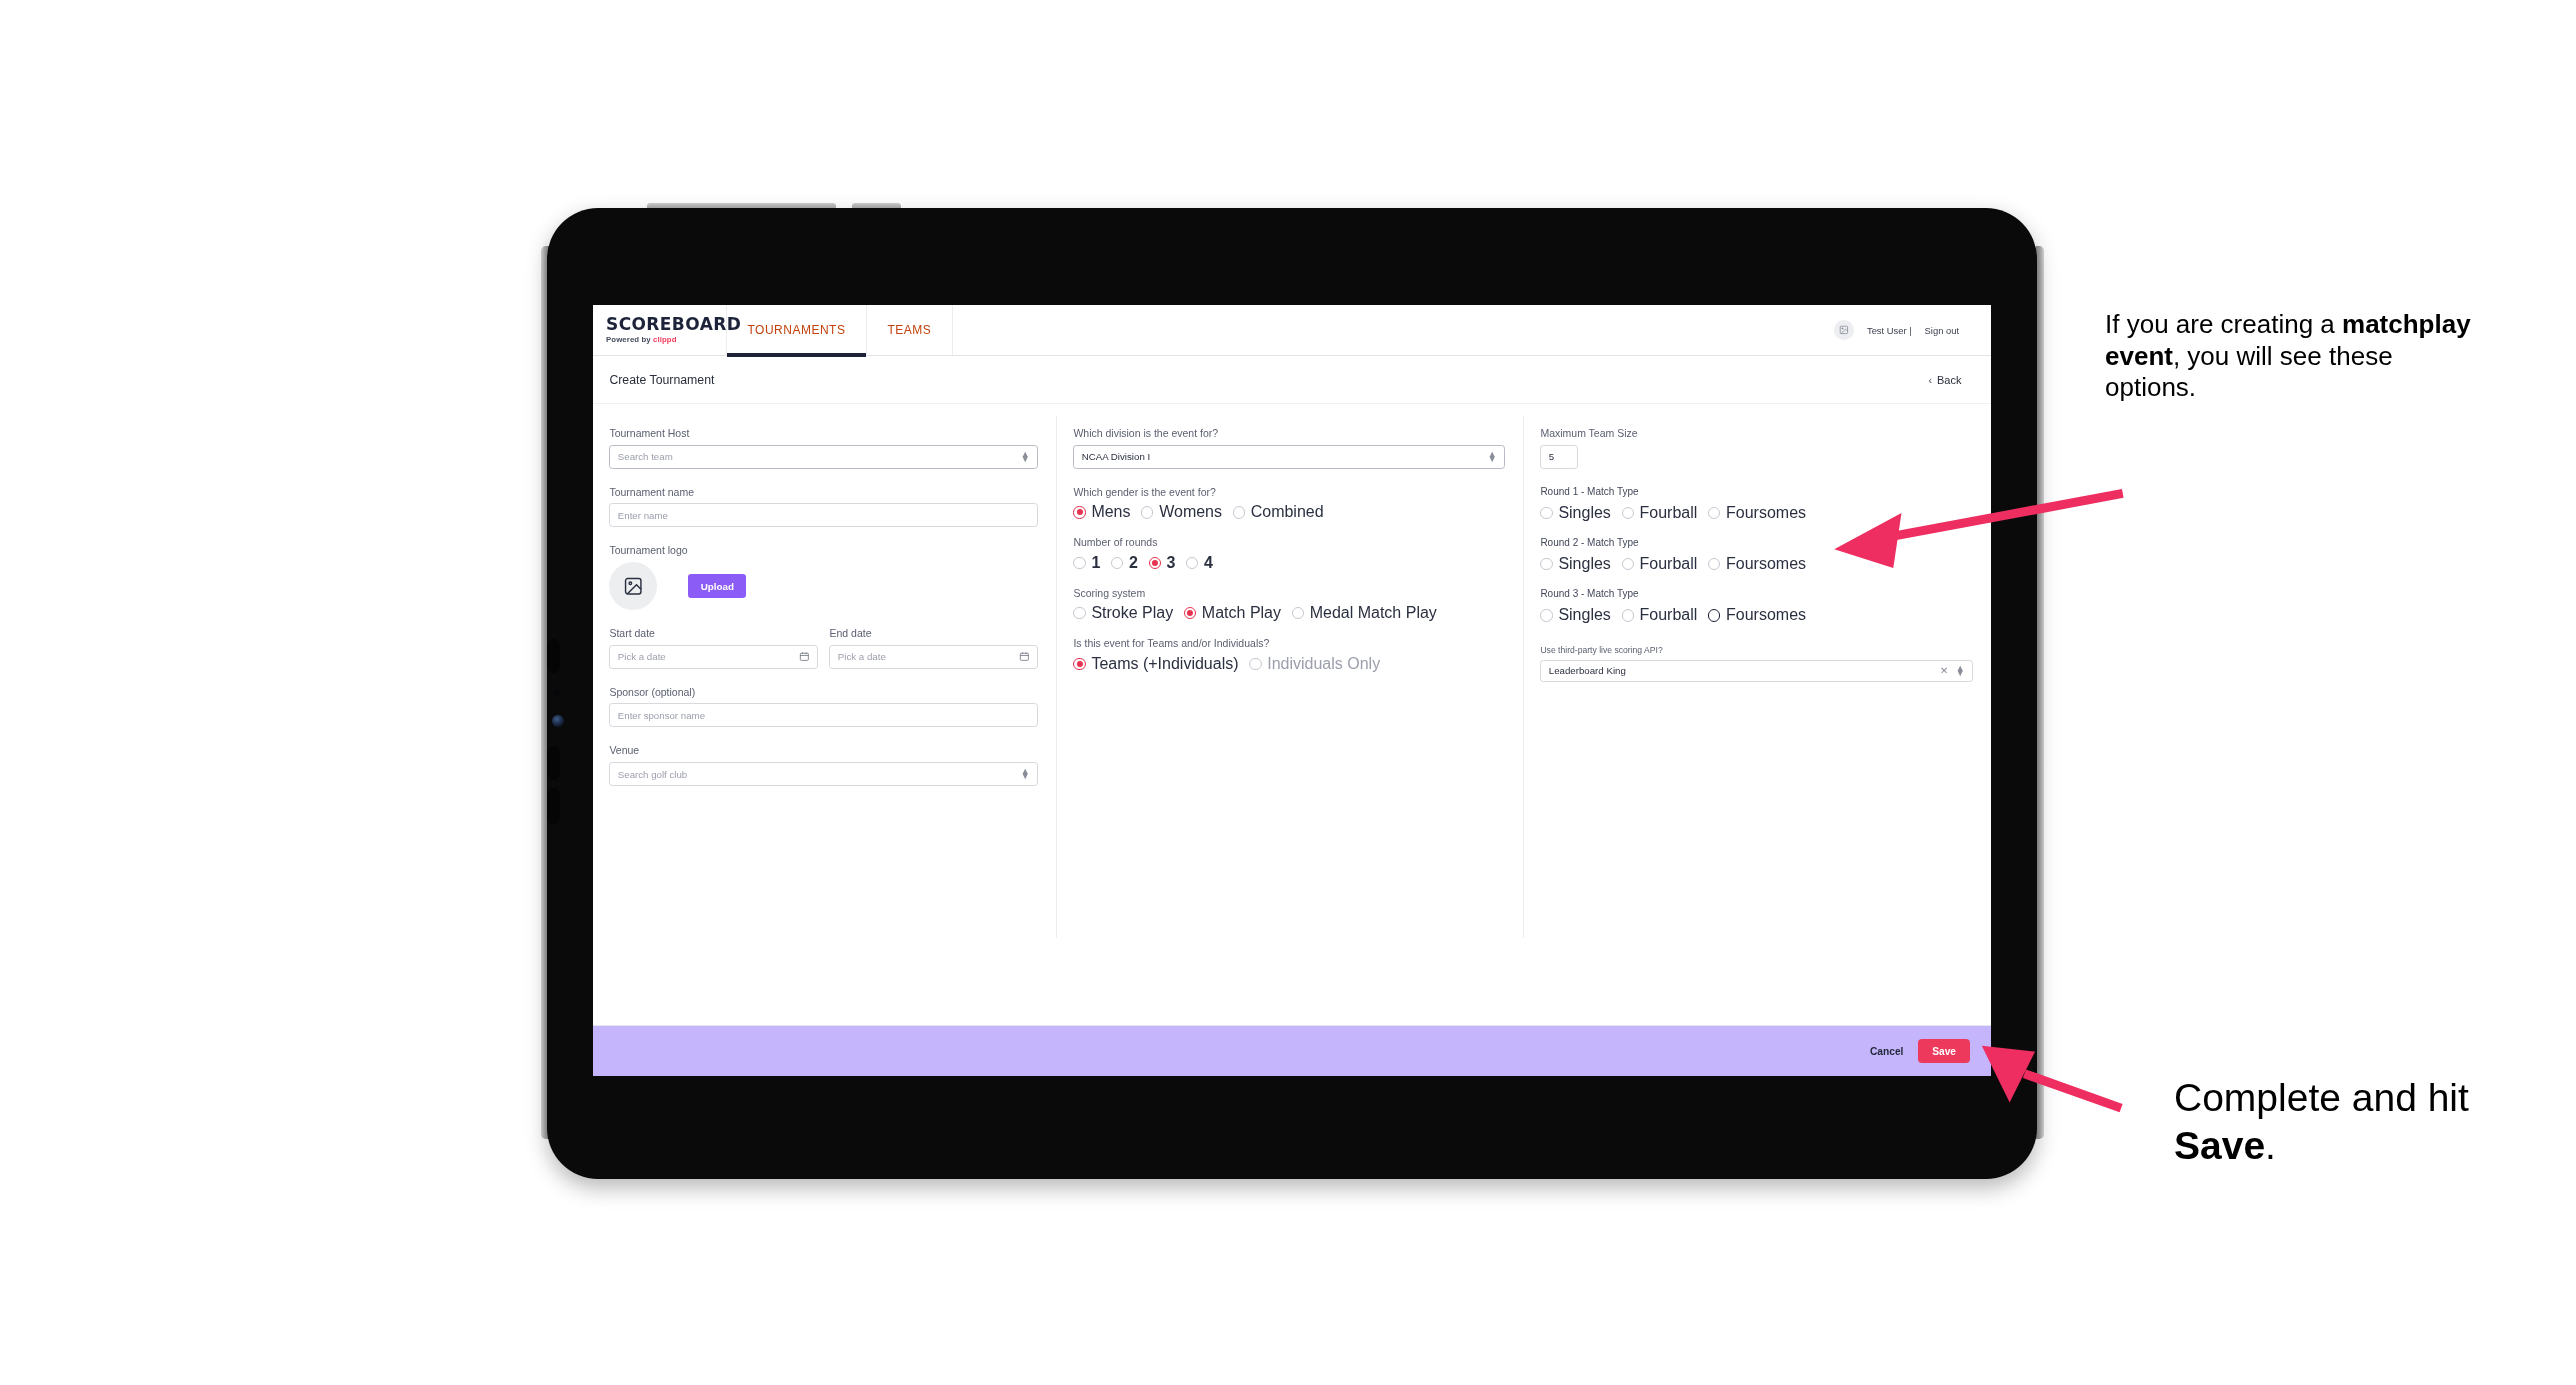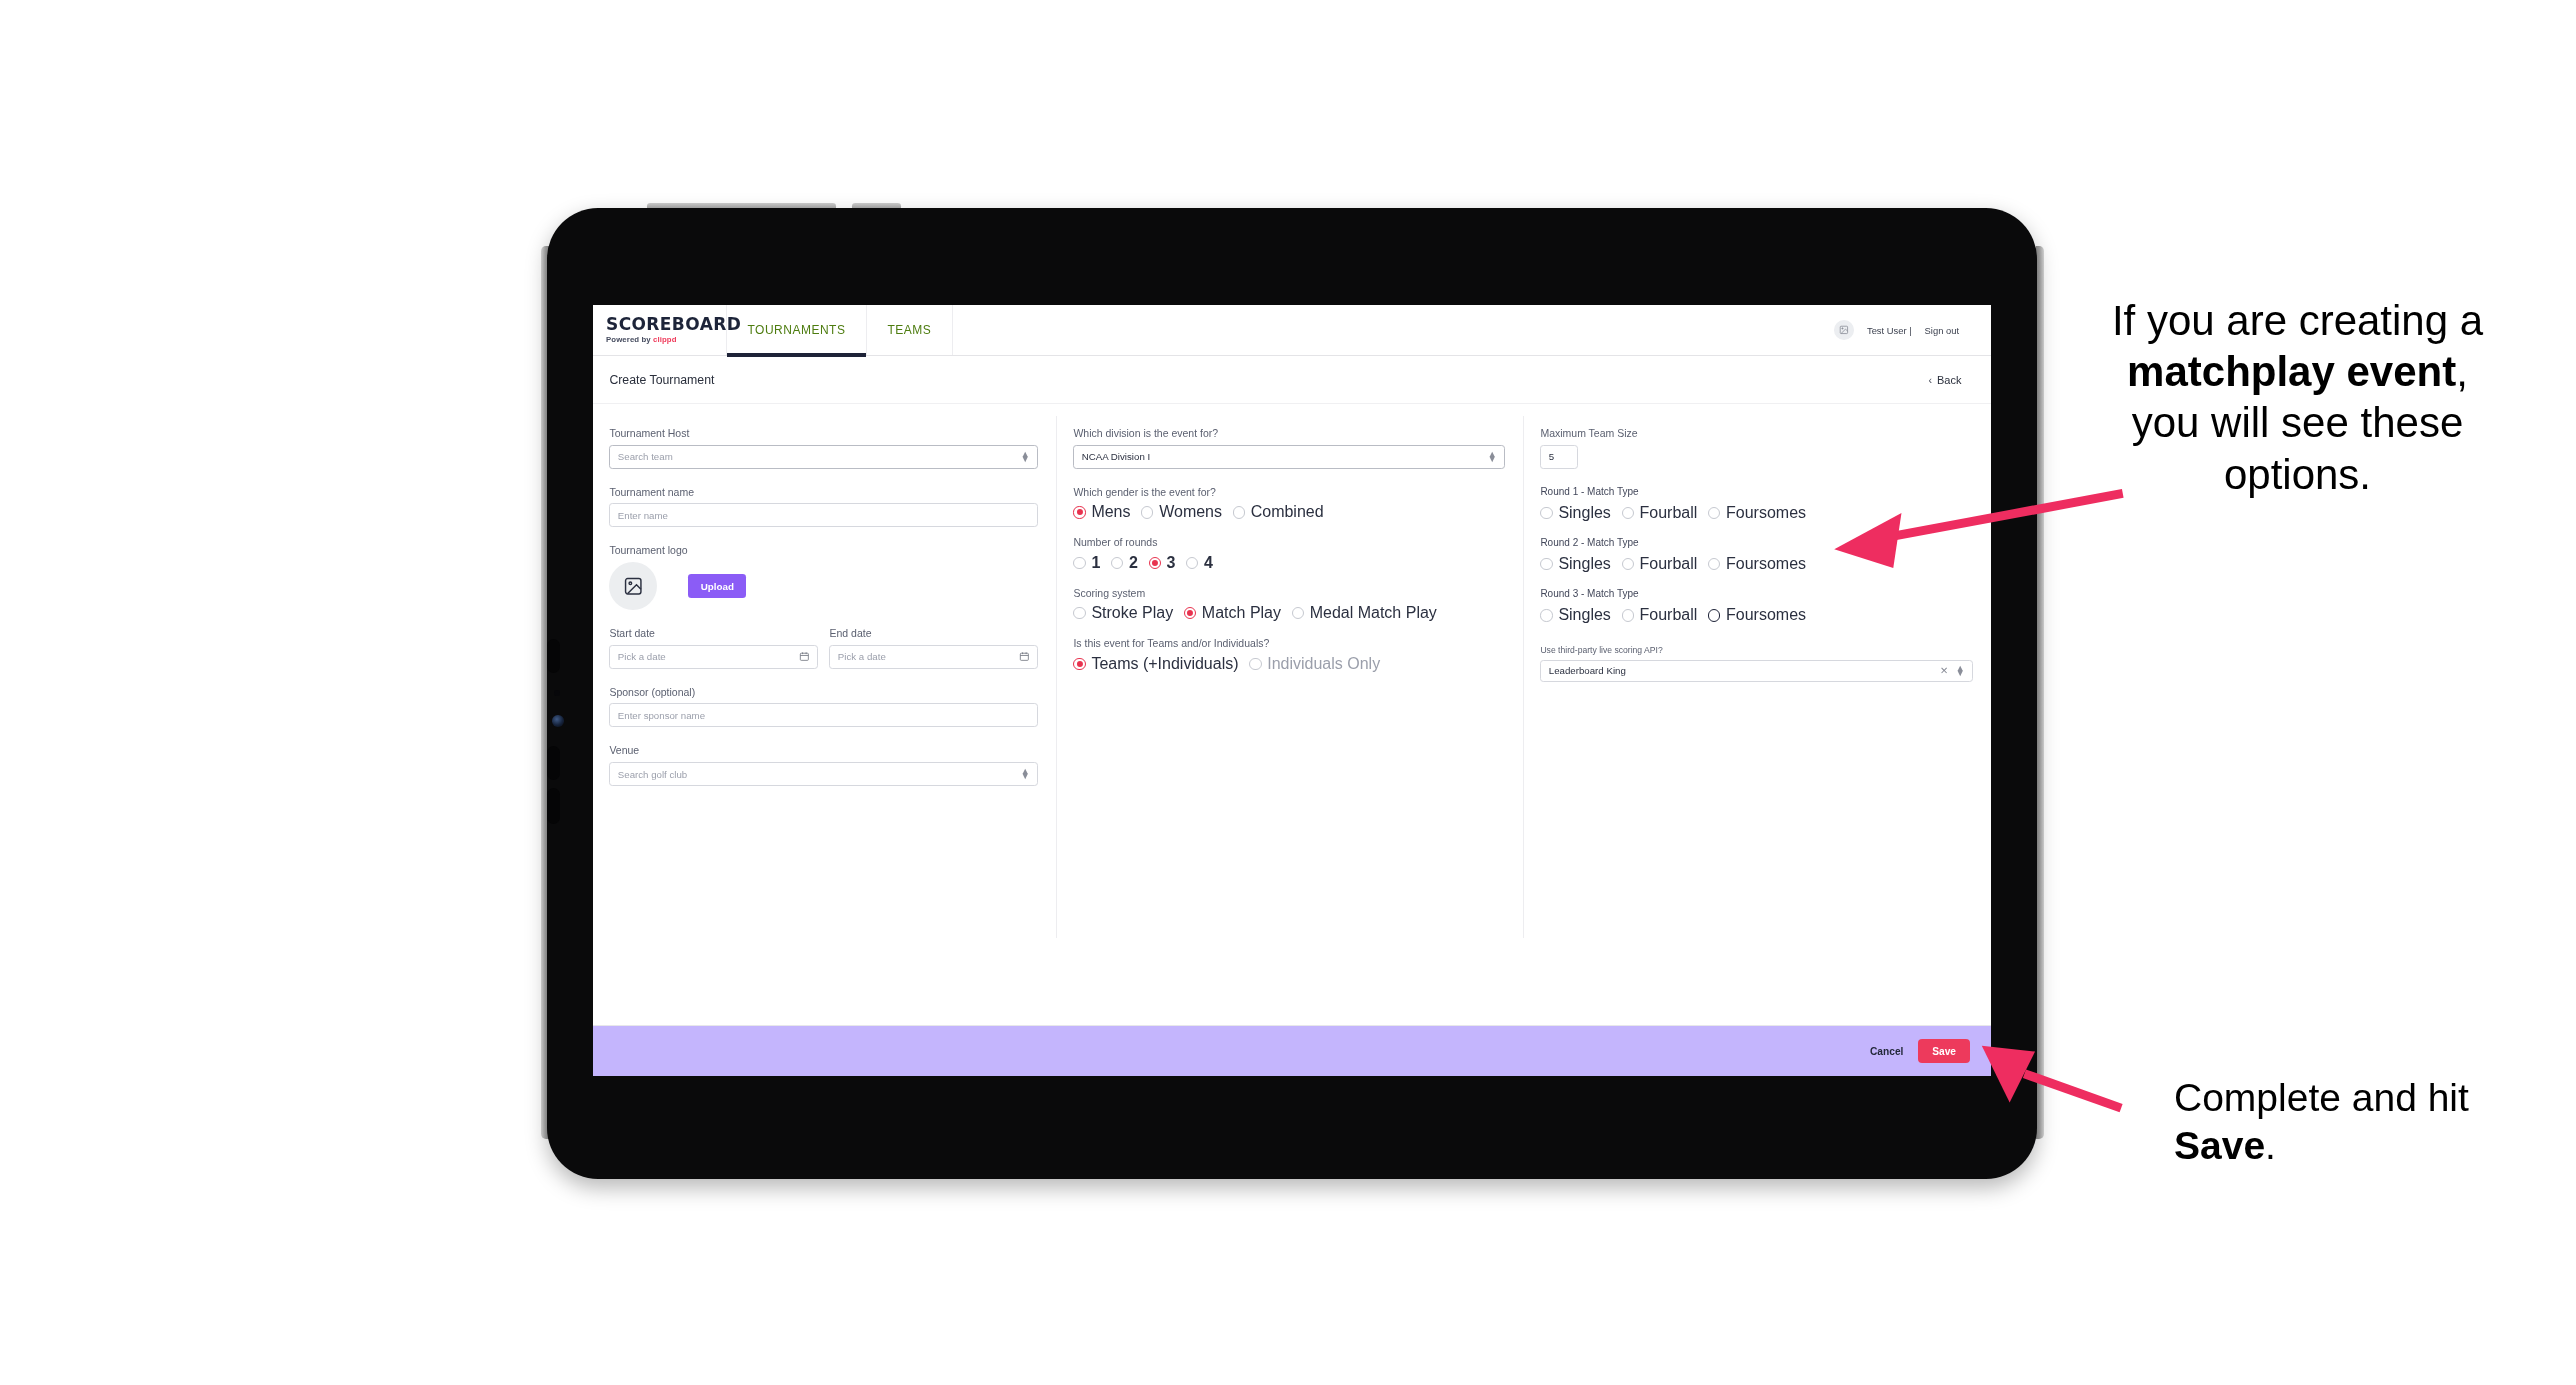--- a/index.html
+++ b/index.html
@@ -115,21 +115,21 @@
     font-weight: 600;
     letter-spacing: 0.1px;
   }
   #brand-sub .accent { color: #ef3b5b; font-weight: 700; }
   .topnav-tab {
     display: flex;
     align-items: center;
     padding: 0 20.5px;
     font-size: 12px;
     letter-spacing: 0.5px;
-    color: #4d7c0f;
+    color: #c2410c;
     border-right: 0.8px solid #ededf0;
     cursor: pointer;
     position: relative;
   }
   .topnav-tab.active::after {
     content: "";
     position: absolute;
     left: 0; right: 0; bottom: -1.6px;
     height: 3.3px;
     background: #1e2338;
@@ -299,21 +299,21 @@
     cursor: pointer;
   }
 
   
   .annot {
     position: absolute;
     font-family: "Liberation Sans", sans-serif;
     color: #000;
     line-height: 1.22;
   }
-  #annot-1 { left: 2105px; top: 295px; width: 385px; font-size: 42px; text-align: center; }
+  #annot-1 { left: 2105px; top: 309px; width: 385px; font-size: 26px; }
   #annot-2 { left: 2174px; top: 1074px; width: 385px; font-size: 39px; }
   .annot b { font-weight: 700; }
 
   #arrows { position: absolute; left:0; top:0; width: 2576px; height: 1386px; pointer-events: none; }
 </style>
 </head>
 <body>
 
 <div id="tablet-rail-left"></div>
 <div id="tablet-rail-right"></div>

